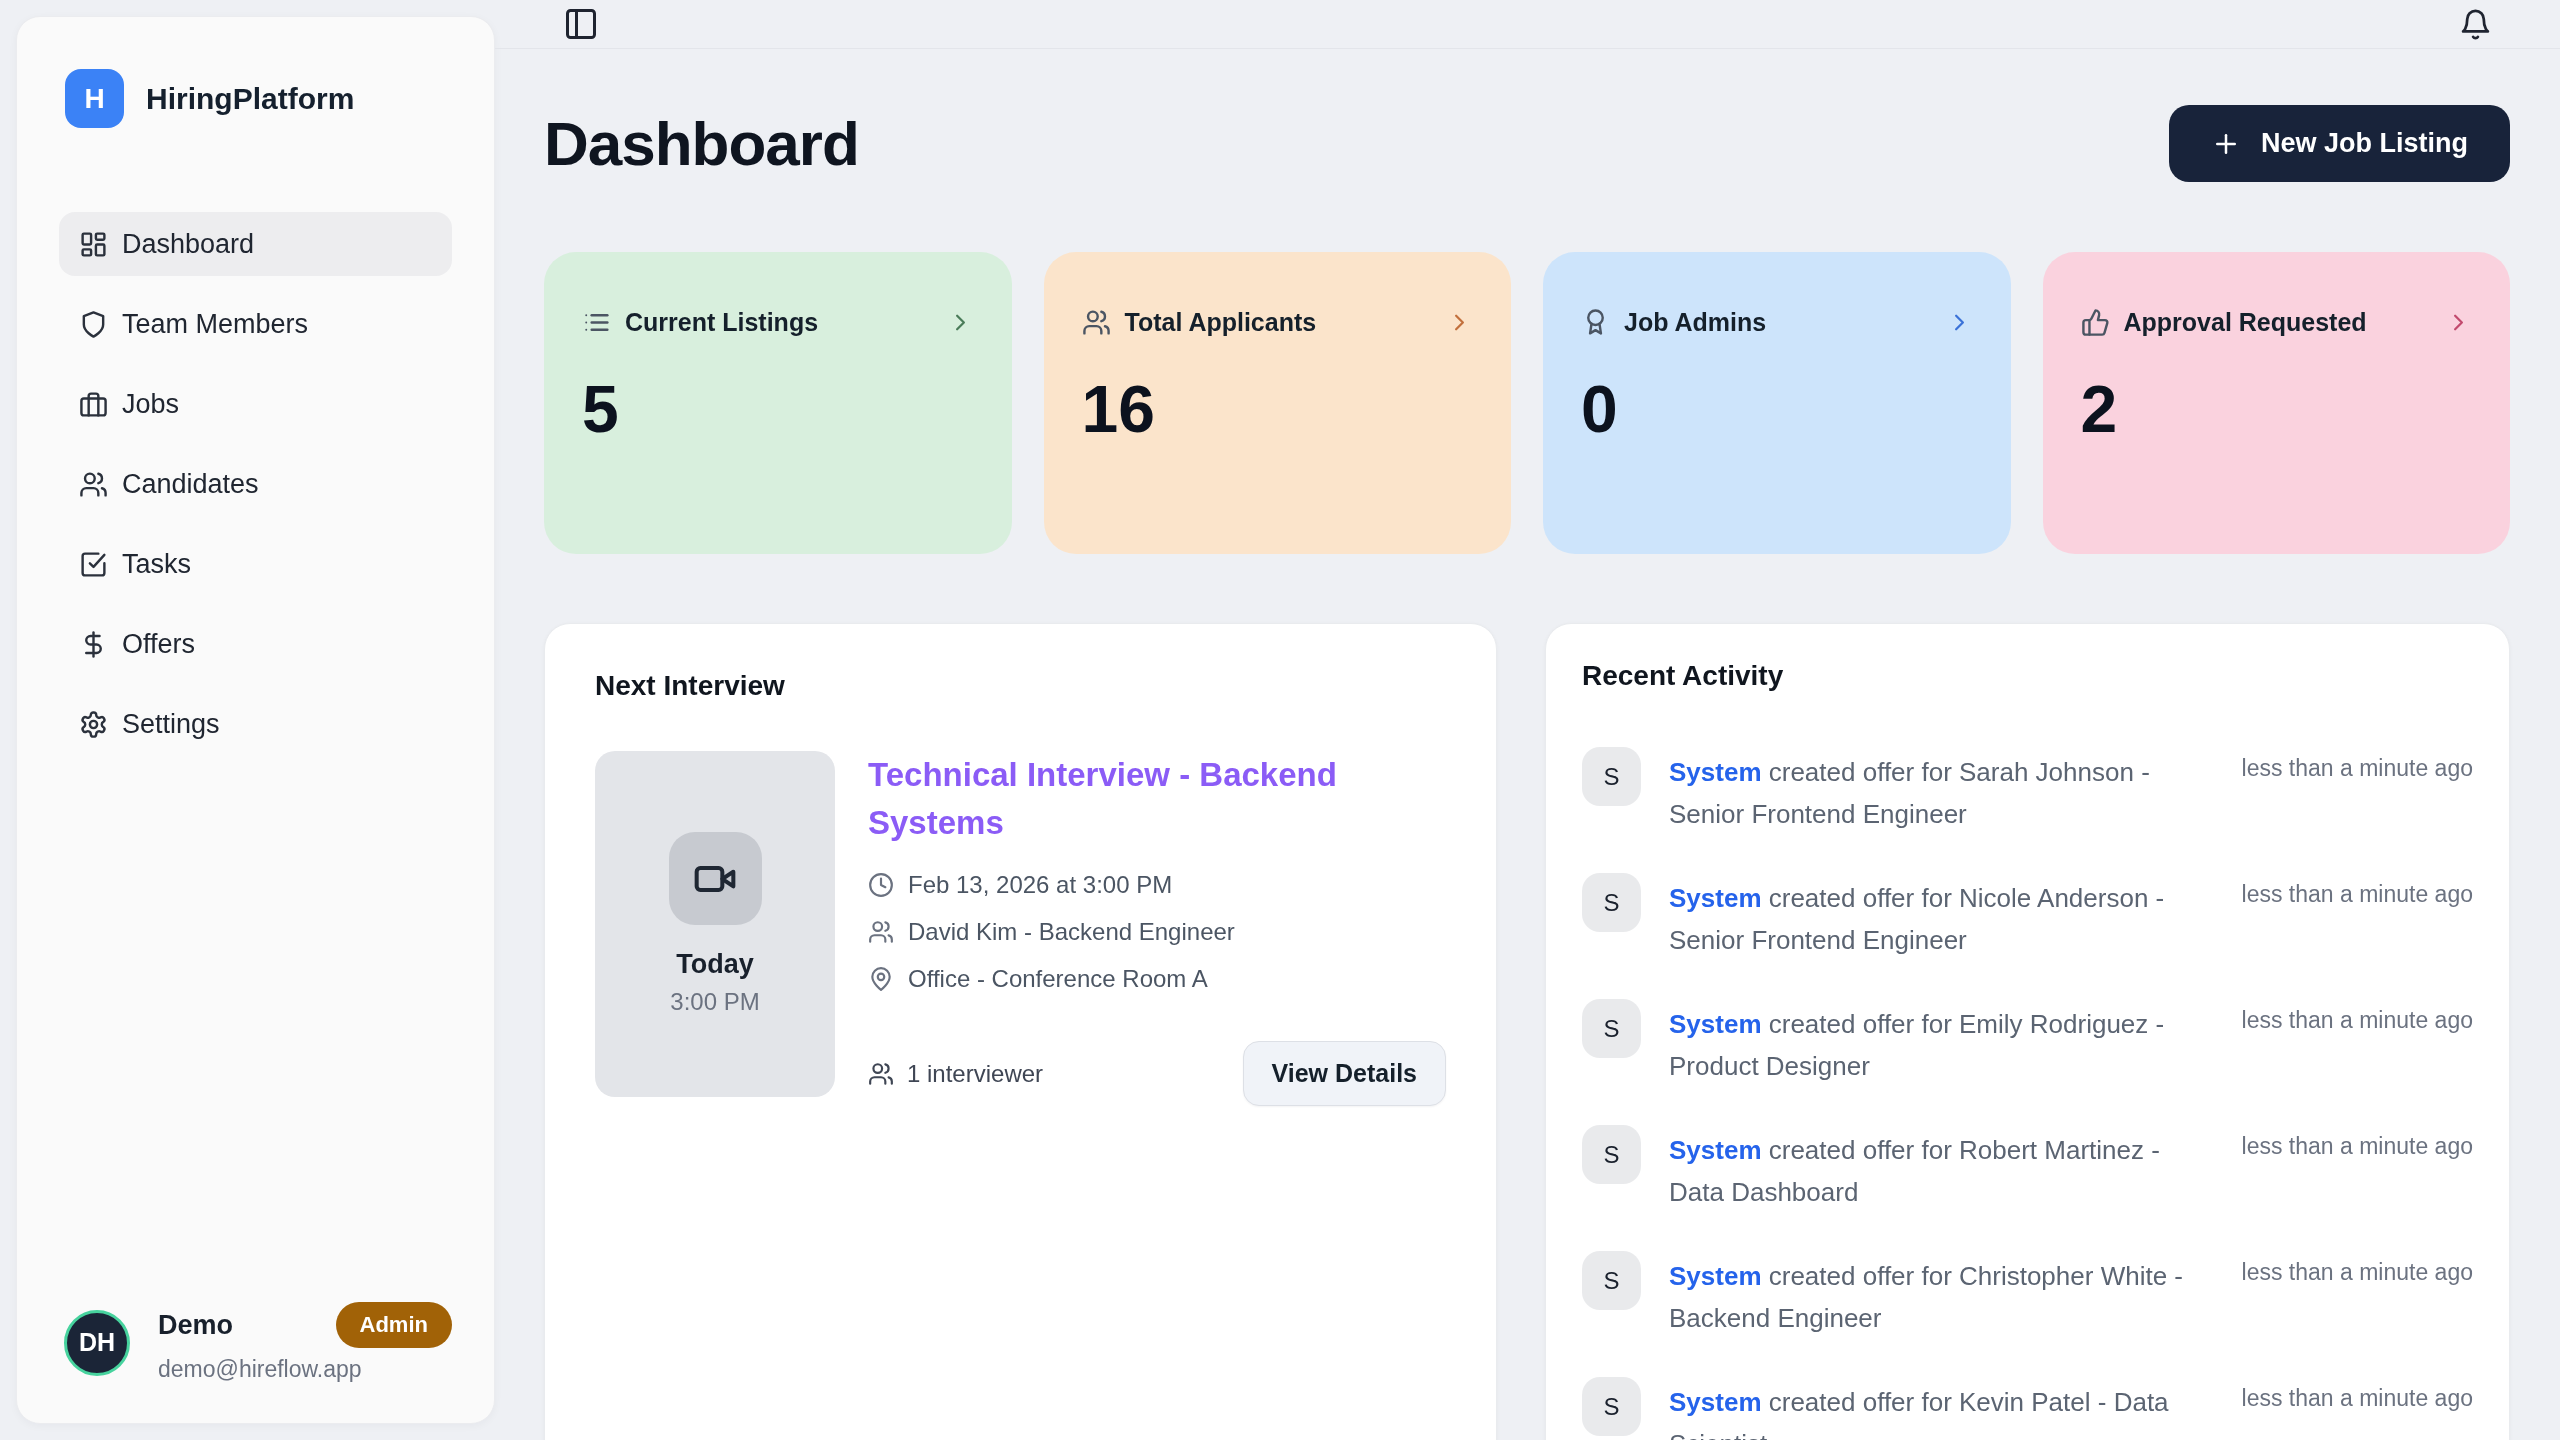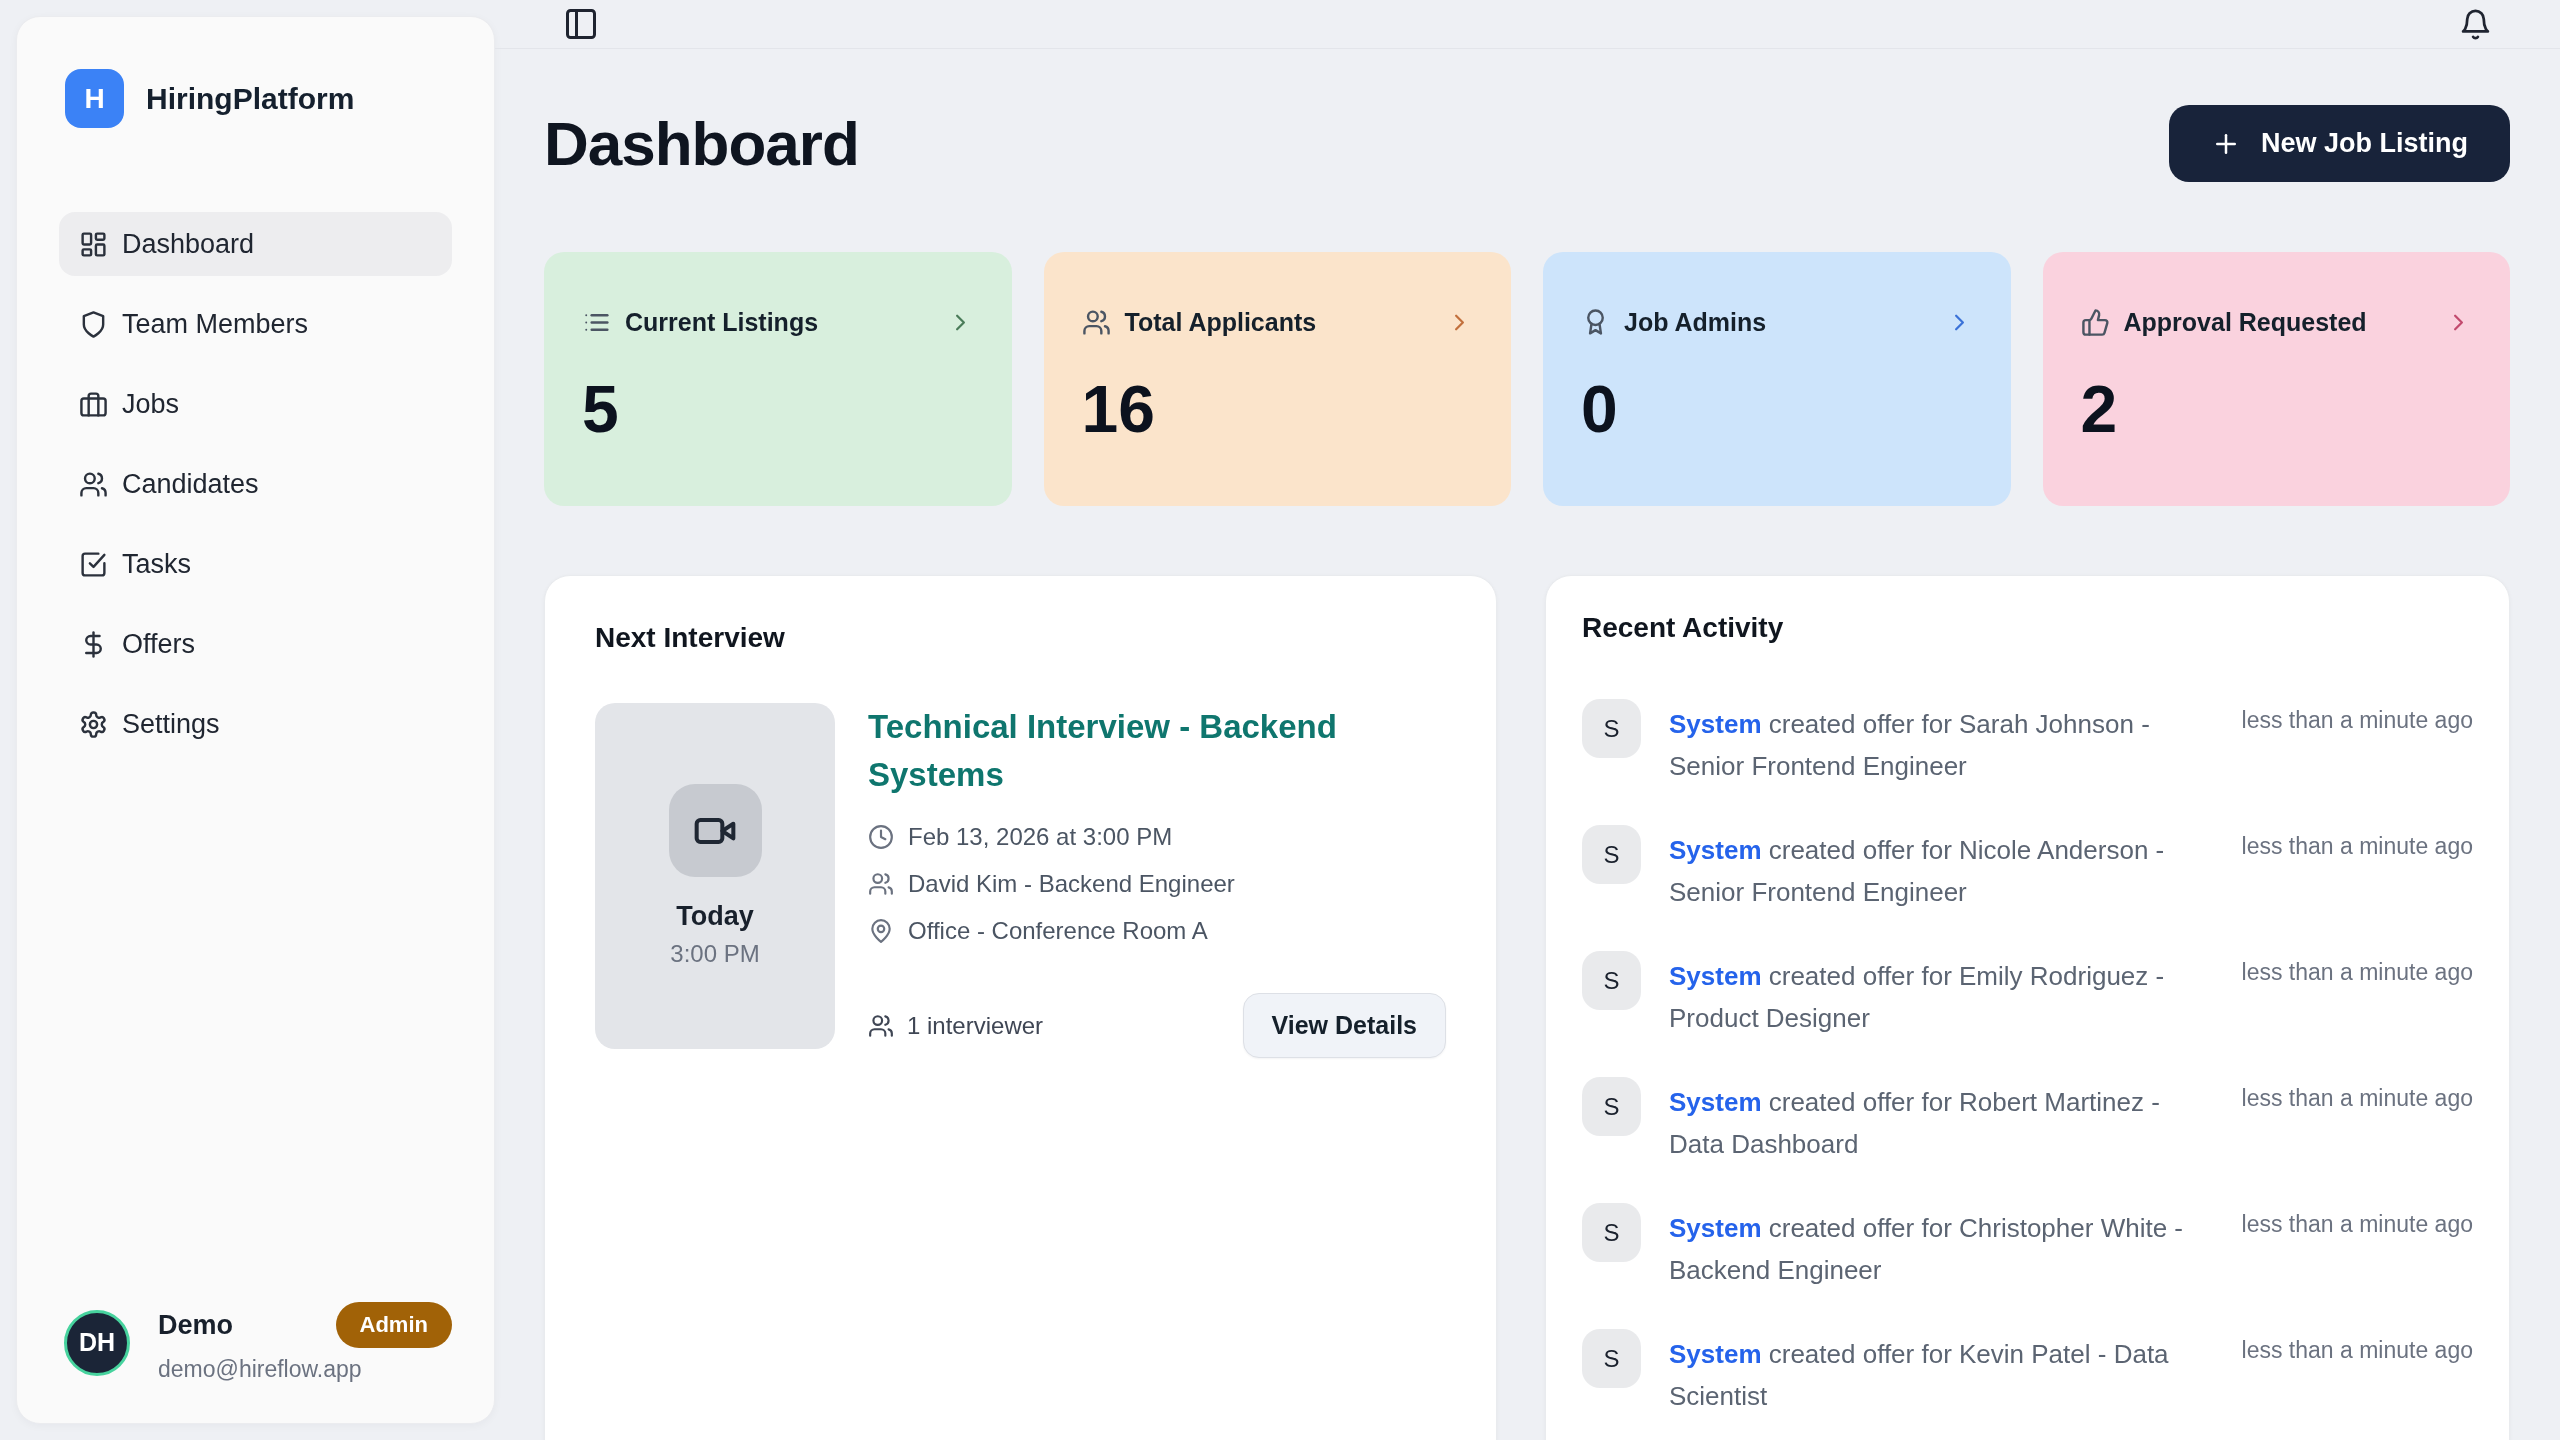--- a/index.html
+++ b/index.html
@@ -71,21 +71,21 @@
     background:#18233a; color:#fff; border:none; cursor:pointer;
     font-family:inherit; font-size:27px; font-weight:600;
     border-radius:20px; height:77px; padding:0 42px;
     display:flex; align-items:center; gap:20px;
   }
   .primary-btn .ic { width:30px; height:30px; }
 
   
   .stats { display:flex; gap:32px; margin-top:70px; }
   .stat-card {
-    flex:1; height:254px; border-radius:20px; padding:56px 38px 0 38px; cursor:pointer;
+    flex:1; height:302px; border-radius:32px; padding:56px 38px 0 38px; cursor:pointer;
   }
   .stat-card.green { background:#d8efdd; }
   .stat-card.orange { background:#fbe4cb; }
   .stat-card.blue { background:#cde4fb; }
   .stat-card.pink { background:#fad2de; }
   .stat-top { display:flex; align-items:center; gap:14px; }
   .stat-top .lead-ic { width:29px; height:29px; color:#4b5563; flex:none; }
   .stat-label { font-size:25px; font-weight:600; color:#15202b; }
   .stat-chevron { margin-left:auto; }
   .stat-chevron .ic { width:27px; height:27px; }
@@ -114,21 +114,21 @@
   }
   .iv-tile-ic {
     width:93px; height:93px; border-radius:26px; background:#c7cad0; color:#1f2733;
     display:flex; align-items:center; justify-content:center;
   }
   .iv-tile-ic .ic { width:44px; height:44px; stroke-width:2.2; }
   .iv-day { margin-top:24px; font-size:27px; font-weight:700; color:#18202c; }
   .iv-time { margin-top:8px; font-size:24px; color:#6b7280; }
 
   .iv-body { flex:1; margin-left:33px; display:flex; flex-direction:column; min-width:0; }
-  .iv-title { font-size:33px; font-weight:600; color:#0f766e; line-height:48px; max-width:580px; }
+  .iv-title { font-size:33px; font-weight:600; color:#8b5cf6; line-height:48px; max-width:580px; }
   .iv-metas { margin-top:24px; display:flex; flex-direction:column; gap:19px; }
   .iv-meta { display:flex; align-items:center; gap:14px; font-size:24px; color:#4b5563; }
   .iv-meta .ic { width:26px; height:26px; color:#6b7280; flex:none; }
   .iv-foot { margin-top:48px; display:flex; align-items:center; justify-content:space-between; }
   .iv-count { display:flex; align-items:center; gap:13px; font-size:24px; color:#3f4654; }
   .iv-count .ic { width:26px; height:26px; color:#3f4654; }
   .ghost-btn {
     background:#f0f3f8; border:1px solid #dde0e6; border-radius:16px; cursor:pointer;
     font-family:inherit; font-size:25px; font-weight:700; color:#15202b;
     padding:17px 28px; box-shadow:0 1px 2px rgba(16,24,40,.05);

